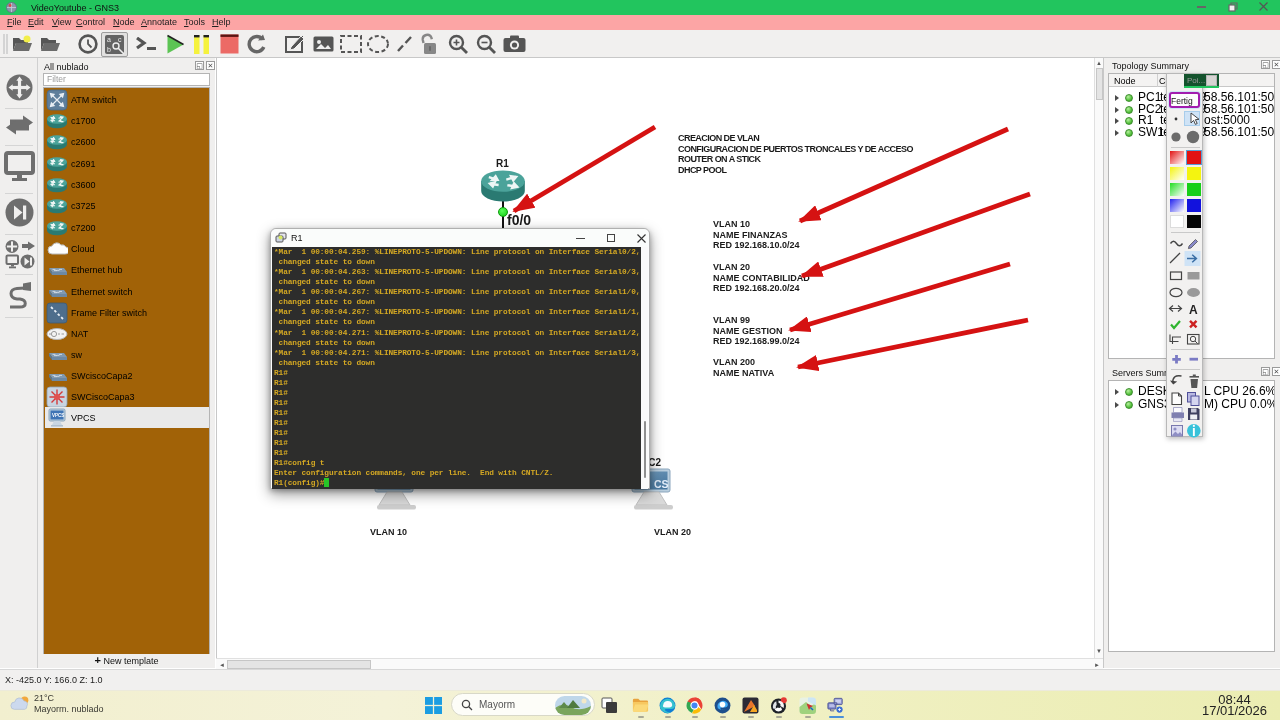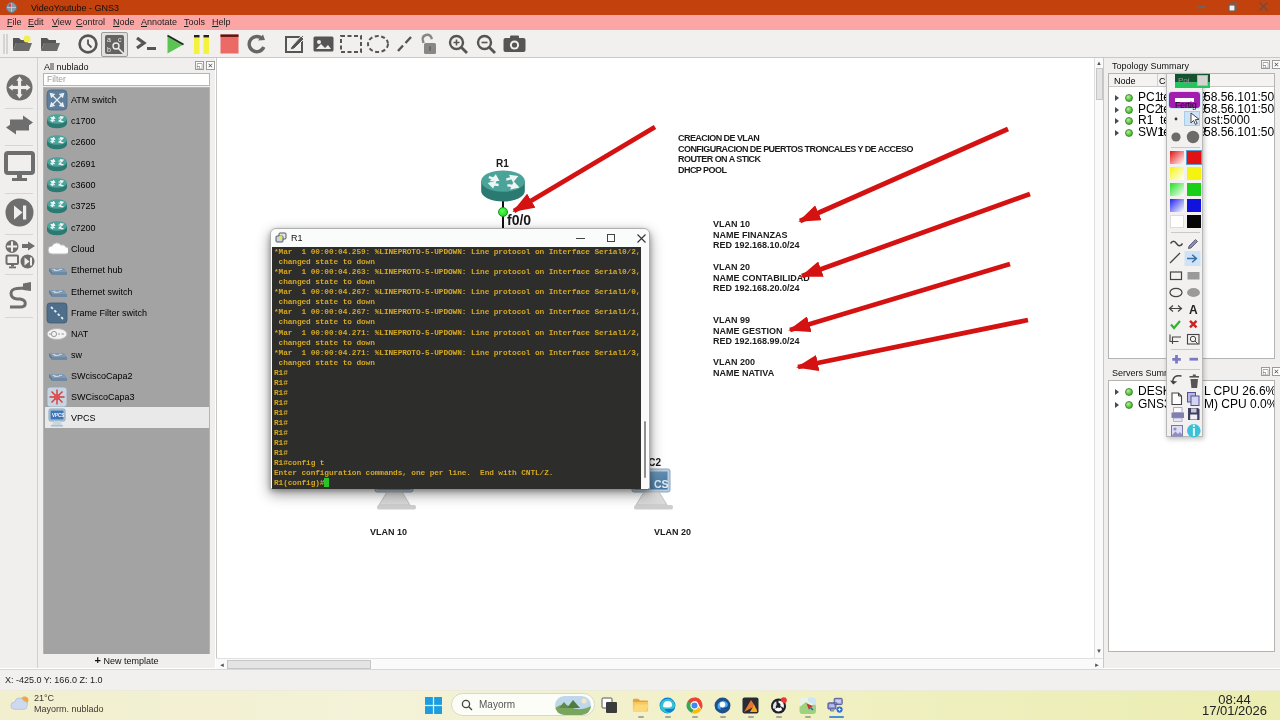--- a/index.html
+++ b/index.html
@@ -1,31 +1,31 @@
 <!DOCTYPE html>
 <html><head><meta charset="utf-8"><style>
 *{margin:0;padding:0;box-sizing:border-box}
 html,body{width:1280px;height:720px;overflow:hidden}
 body{font-family:"Liberation Sans",sans-serif;position:relative;background:#fff;font-size:9px;color:#000}
 .abs{position:absolute}
 
-#titlebar{left:0;top:0;width:1280px;height:15px;background:#c2410c;padding-left:15px;}
+#titlebar{left:0;top:0;width:1280px;height:15px;background:#22c55e;padding-left:15px;}
 #menubar{left:0;top:15px;width:1280px;height:15px;background:#fca5a5;}
 .menuitem{position:absolute;top:2px;color:#222;font-size:9px}
 .menuitem u{text-decoration:underline}
 #toolbar{left:0;top:30px;width:1280px;height:28px;background:#f1f0ef;border-bottom:1px solid #c8c8c8}
 
 #leftstrip{left:0;top:58px;width:38px;height:610px;background:#f0efee;border-right:1px solid #d0d0d0}
 .stripsep{position:absolute;left:5px;width:28px;height:1px;background:#d5d5d5}
 
 #devpanel{left:38px;top:58px;width:177px;height:610px;background:#f0efee}
 #devtitle{position:absolute;left:6px;top:4px;font-size:9px;color:#111}
 .paneltoolbtn{position:absolute;top:3px;width:9px;height:9px;border:1px solid #9a9a9a;background:#fff;font-size:7px;line-height:7px;text-align:center;color:#555}
 #filterbox{position:absolute;left:5px;top:15px;width:167px;height:13px;background:#fff;border:1px solid #b4b4b4;color:#9a9a9a;font-size:8.5px;padding-left:3px;line-height:11px}
-#devlist{position:absolute;left:5px;top:29px;width:167px;height:572px;background:#a3a3a3;border:1px solid #b4b4b4;overflow:hidden}
+#devlist{position:absolute;left:5px;top:29px;width:167px;height:572px;background:#a16207;border:1px solid #b4b4b4;overflow:hidden}
 .devrow{position:absolute;left:1px;width:163px;height:21px}
 .devrow .dlabel{position:absolute;left:26px;top:6px;font-size:9px;color:#000}
 .devrow svg{position:absolute;left:1px;top:0px}
 #newtpl{position:absolute;left:38px;top:654px;width:177px;height:14px;background:#f0efee;text-align:center;font-size:9px;color:#111}
 
 #canvas{left:216px;top:58px;width:878px;height:600px;background:#fff;border-left:1px solid #c8c8c8}
 .annot{position:absolute;font-weight:bold;color:#1a1a1a;font-size:9px;line-height:10.6px;white-space:pre}
 
 #term{position:absolute;left:270px;top:228px;width:380px;height:261px;background:#fcfcfc;border:1px solid #b0b0b0;border-radius:6px 6px 0 0;box-shadow:0 5px 14px rgba(0,0,0,.42),0 2px 5px rgba(0,0,0,.25)}
 #termtitle{position:absolute;left:0;top:0;width:100%;height:18px;background:#fafcfb;border-radius:6px 6px 0 0}
@@ -535,25 +535,25 @@
 <span class="paneltoolbtn abs" style="left:1261px;top:367px">◱</span>
 <span class="paneltoolbtn abs" style="left:1272px;top:367px">✕</span>
 <div class="rpbox abs" style="left:1108px;top:380px;width:167px;height:272px">
   <div class="trirow" style="left:6px;top:3px"><span class="tri"></span><span class="ball"></span>DESKTO</div>
   <div class="trirow" style="left:95px;top:3px">L CPU 26.6%, RAM …</div>
   <div class="trirow" style="left:6px;top:16px"><span class="tri"></span><span class="ball"></span>GNS3 V</div>
   <div class="trirow" style="left:95px;top:16px">M) CPU 0.0%, RA…</div>
 </div>
 
 <div class="abs" id="palette">
-  <div style="position:absolute;left:8px;top:0;width:100%;height:14px;background:#14532d;border-bottom:6px solid #22c55e">
+  <div style="position:absolute;left:17px;top:0;width:100%;height:14px;background:#14532d;border-bottom:2px solid #22c55e">
     <span style="position:absolute;left:3px;top:2px;font-size:8px;color:#999">Poi...</span>
     <span style="position:absolute;right:2px;top:1px;width:11px;height:11px;background:#d6d4d2;border:1px solid #b5b5b5"></span>
   </div>
-  <div style="position:absolute;left:2px;top:18px;width:31px;height:16px;background:#fdfdfd;border:6px solid #a21caf;border-radius:3px;box-shadow:0 0 0 1px #cfe4f4;font-size:8.5px;line-height:14px;color:#111">Fertig</div>
+  <div style="position:absolute;left:2px;top:18px;width:31px;height:16px;background:#fdfdfd;border:2px solid #a21caf;border-radius:3px;box-shadow:0 0 0 1px #cfe4f4;font-size:8.5px;line-height:14px;color:#111">Fertig</div>
   <div style="position:absolute;left:17px;top:37px;width:16px;height:15px;background:#cfe3f6;border:1px solid #a8cdeb"></div>
   <svg style="position:absolute;left:0;top:36px" width="37" height="18" viewBox="0 0 37 18">
     <circle cx="9" cy="9" r="1.4" fill="#333"></circle>
     <path d="M24 3 l0 10 l2.6 -2.6 l1.8 4 l1.8 -0.9 l-1.8 -3.8 l3.6 -0.4 z" fill="#fff" stroke="#333" stroke-width="0.9"></path>
   </svg>
   <svg style="position:absolute;left:0;top:54px" width="37" height="18" viewBox="0 0 37 18">
     <circle cx="9" cy="9" r="4.6" fill="#6b6b6b"></circle>
     <circle cx="26" cy="9" r="6.2" fill="#6b6b6b"></circle>
   </svg>
   <div style="position:absolute;left:4px;top:73px;width:29px;height:1px;background:#c9c9c9"></div>

